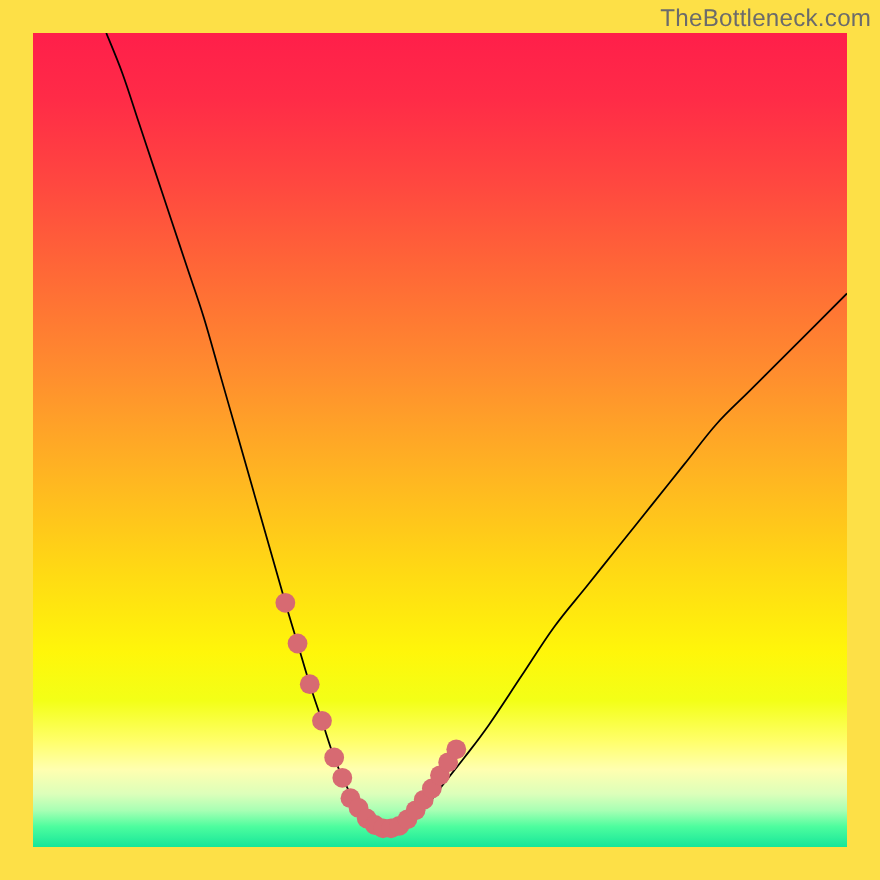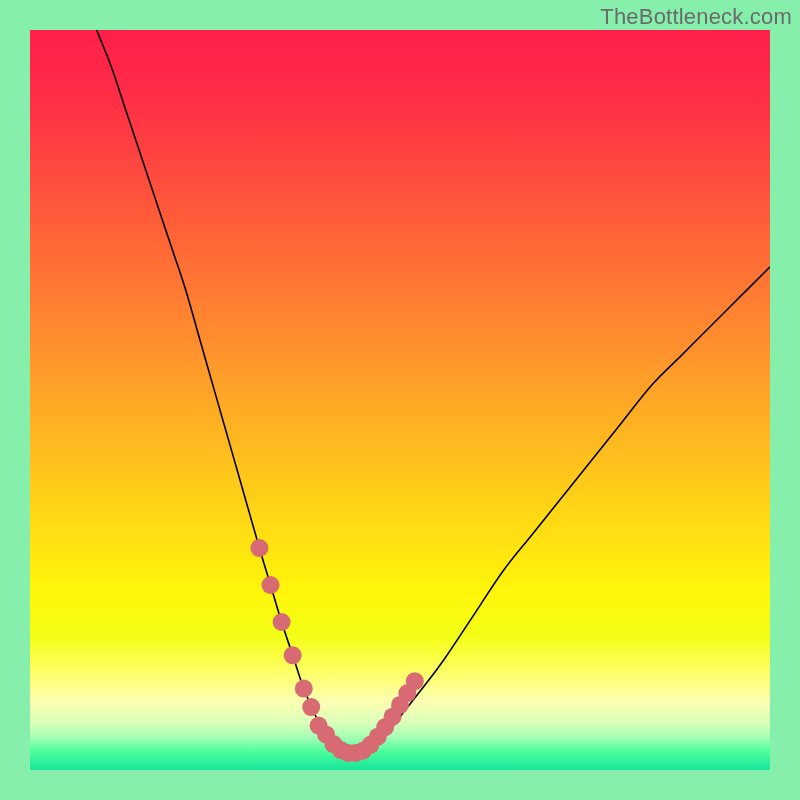--- a/index.html
+++ b/index.html
@@ -8,21 +8,21 @@
     width: 800px;
     height: 800px;
     overflow: hidden;
     background: #000;
     font-family: Arial, Helvetica, sans-serif;
   }
   .stage {
     position: relative;
     width: 800px;
     height: 800px;
-    background: #86efac;
+    background: #fde047;
   }
   .plot {
     position: absolute;
     left: 30px;
     top: 30px;
     width: 740px;
     height: 740px;
   }
   .gradient {
     position: absolute;

